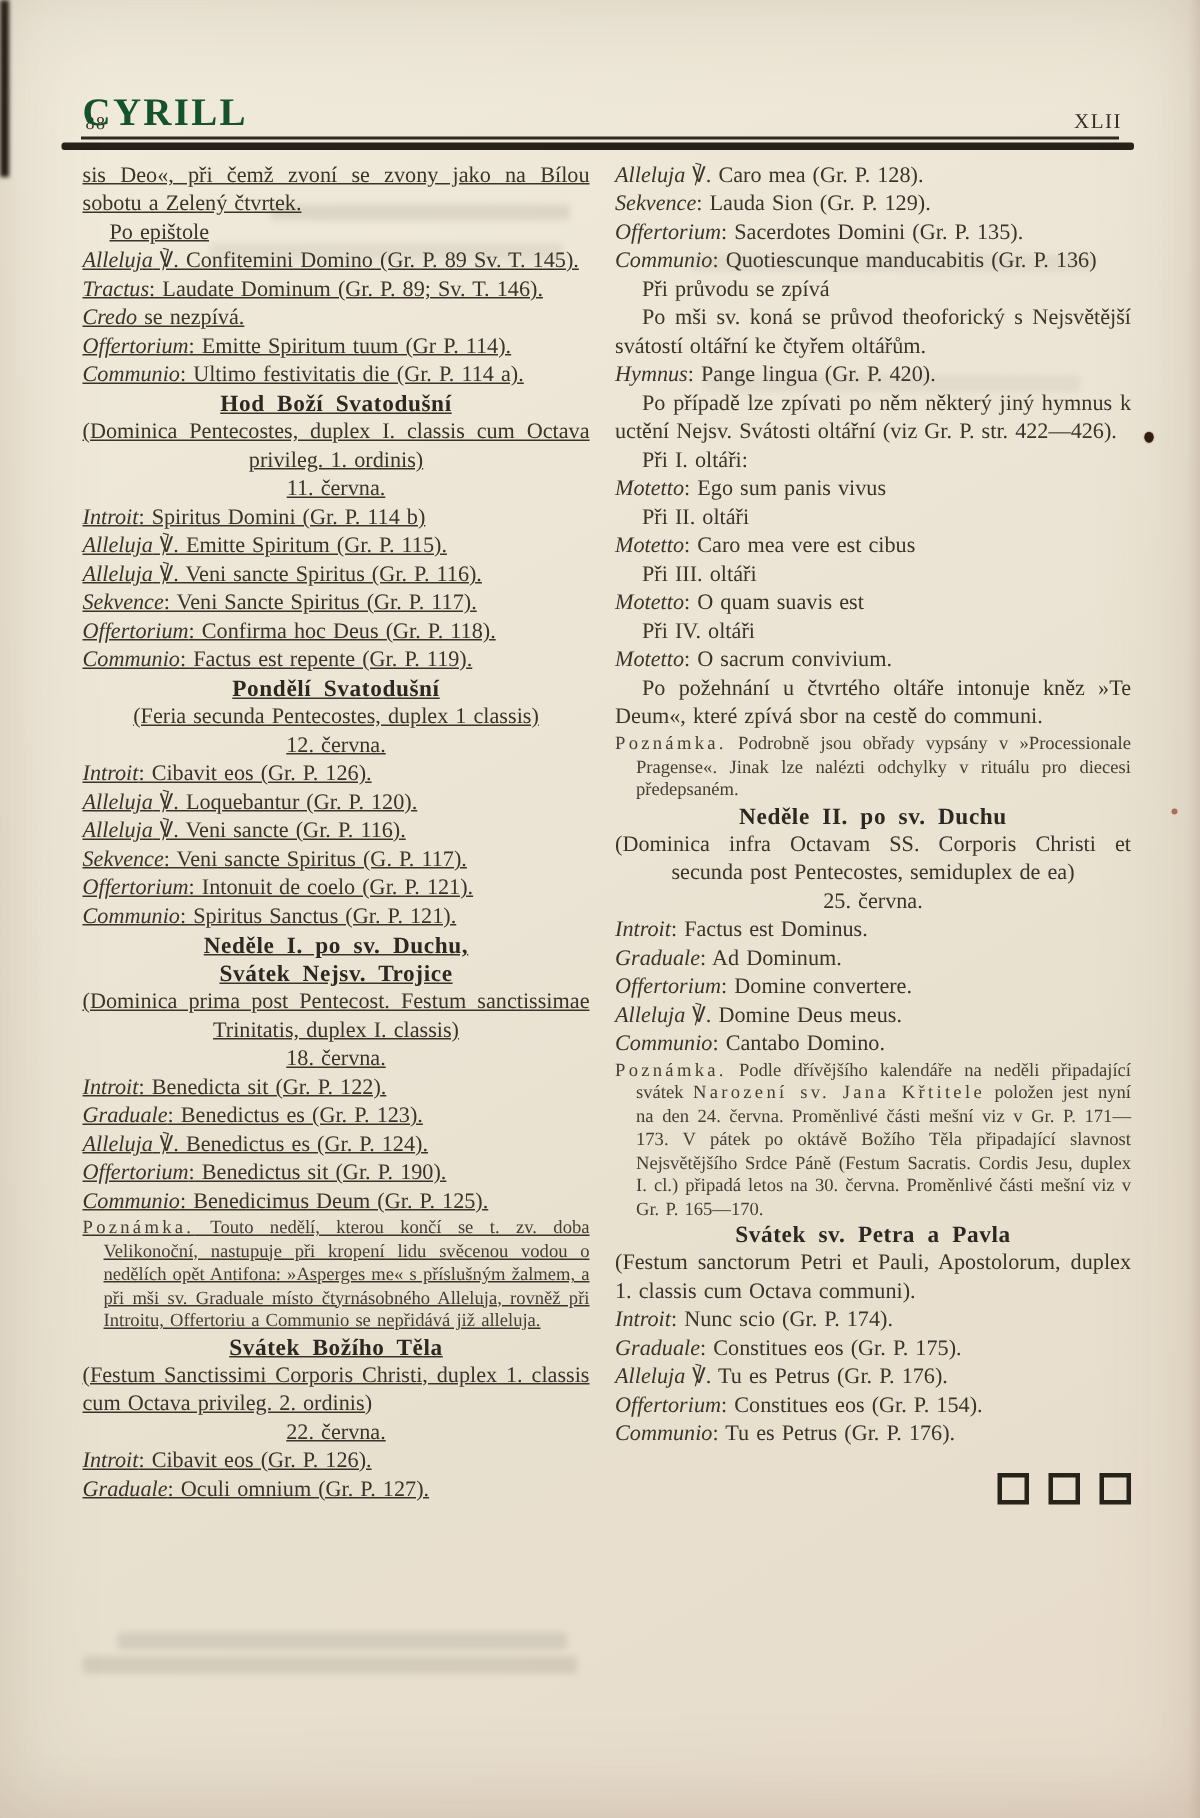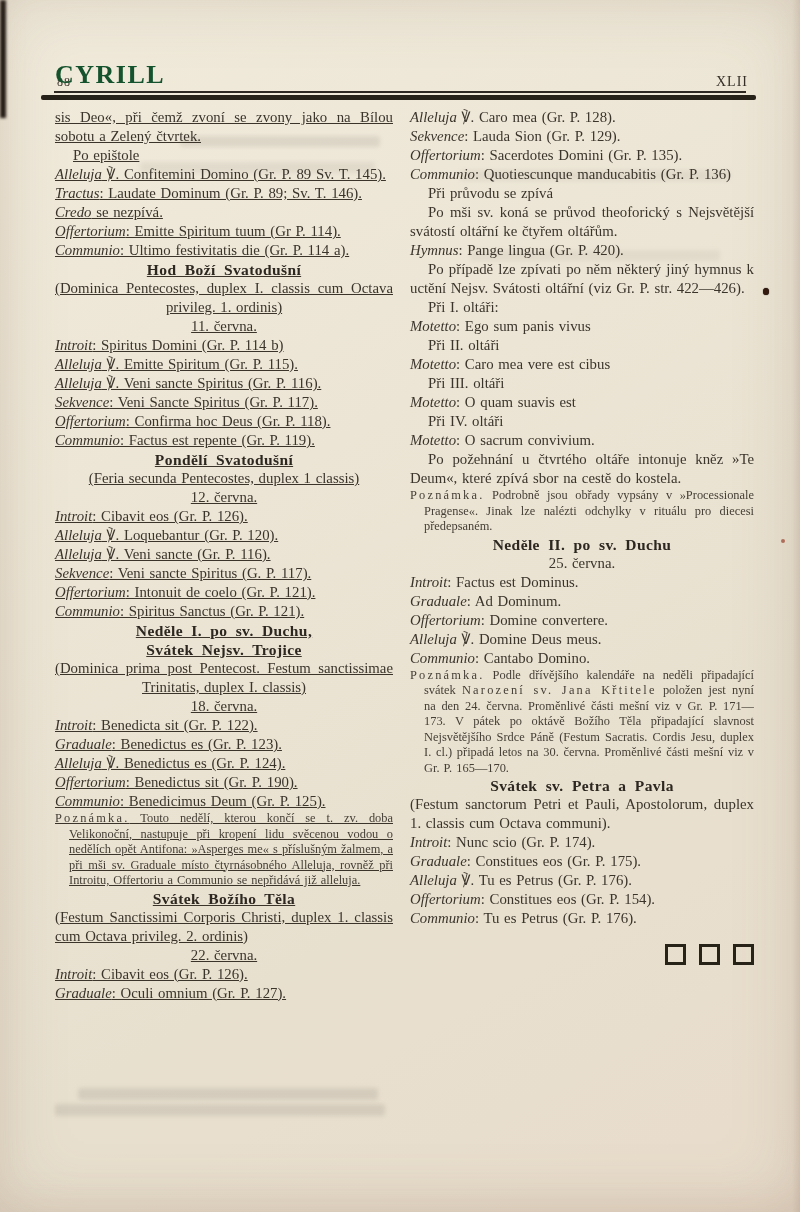--- a/index.html
+++ b/index.html
@@ -120,23 +120,24 @@
     <p class="b-e"><span class="s-i">Hymnus</span><span class="s-p">: Pange lingua (Gr. P. 420).</span></p>
     <p class="b-p">Po případě lze zpívati po něm některý jiný hymnus k uctění Nejsv. Svátosti oltářní (viz Gr. P. str. 422—426).</p>
     <p class="b-p">Při I. oltáři:</p>
     <p class="b-e"><span class="s-i">Motetto</span><span class="s-p">: Ego sum panis vivus</span></p>
     <p class="b-p">Při II. oltáři</p>
     <p class="b-e"><span class="s-i">Motetto</span><span class="s-p">: Caro mea vere est cibus</span></p>
     <p class="b-p">Při III. oltáři</p>
     <p class="b-e"><span class="s-i">Motetto</span><span class="s-p">: O quam suavis est</span></p>
     <p class="b-p">Při IV. oltáři</p>
     <p class="b-e"><span class="s-i">Motetto</span><span class="s-p">: O sacrum convivium.</span></p>
-    <p class="b-p">Po požehnání u čtvrtého oltáře intonuje kněz »Te Deum«, které zpívá sbor na cestě do kostela.</p>
+    <p class="b-p">Po požehnání u čtvrtého oltáře intonuje kněz »Te Deum«, které zpívá sbor na cestě do communi.</p>
     <p class="b-n"><span class="s-sp">Poznámka.</span><span class="s-p"> Podrobně jsou obřady vypsány v »Processionale Pragense«. Jinak lze nalézti odchylky v rituálu pro diecesi předepsaném.</span></p>
     <p class="b-h">Neděle II. po sv. Duchu</p>
+    <p class="b-j">(Dominica infra Octavam SS. Corporis Christi et secunda post Pentecostes, semiduplex de ea)</p>
     <p class="b-c">25. června.</p>
     <p class="b-e"><span class="s-i">Introit</span><span class="s-p">: Factus est Dominus.</span></p>
     <p class="b-e"><span class="s-i">Graduale</span><span class="s-p">: Ad Dominum.</span></p>
     <p class="b-e"><span class="s-i">Offertorium</span><span class="s-p">: Domine convertere.</span></p>
     <p class="b-e"><span class="s-i">Alleluja</span><span class="s-p"> ℣. Domine Deus meus.</span></p>
     <p class="b-e"><span class="s-i">Communio</span><span class="s-p">: Cantabo Domino.</span></p>
     <p class="b-n"><span class="s-sp">Poznámka.</span><span class="s-p"> Podle dřívějšího kalendáře na neděli připadající svátek </span><span class="s-sp">Narození sv. Jana Křtitele</span><span class="s-p"> položen jest nyní na den 24. června. Proměnlivé části mešní viz v Gr. P. 171—173. V pátek po oktávě Božího Těla připadající slavnost Nejsvětějšího Srdce Páně (Festum Sacratis. Cordis Jesu, duplex I. cl.) připadá letos na 30. června. Proměnlivé části mešní viz v Gr. P. 165—170.</span></p>
     <p class="b-h">Svátek sv. Petra a Pavla</p>
     <p class="b-p0">(Festum sanctorum Petri et Pauli, Apostolorum, duplex 1. classis cum Octava communi).</p>
     <p class="b-e"><span class="s-i">Introit</span><span class="s-p">: Nunc scio (Gr. P. 174).</span></p>

